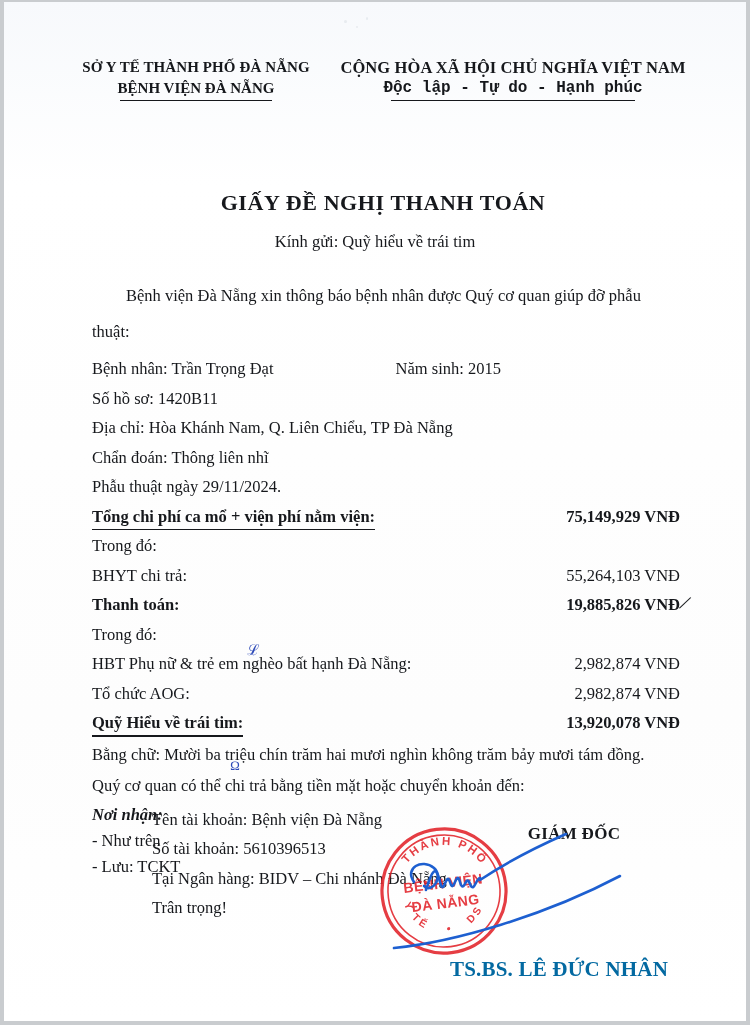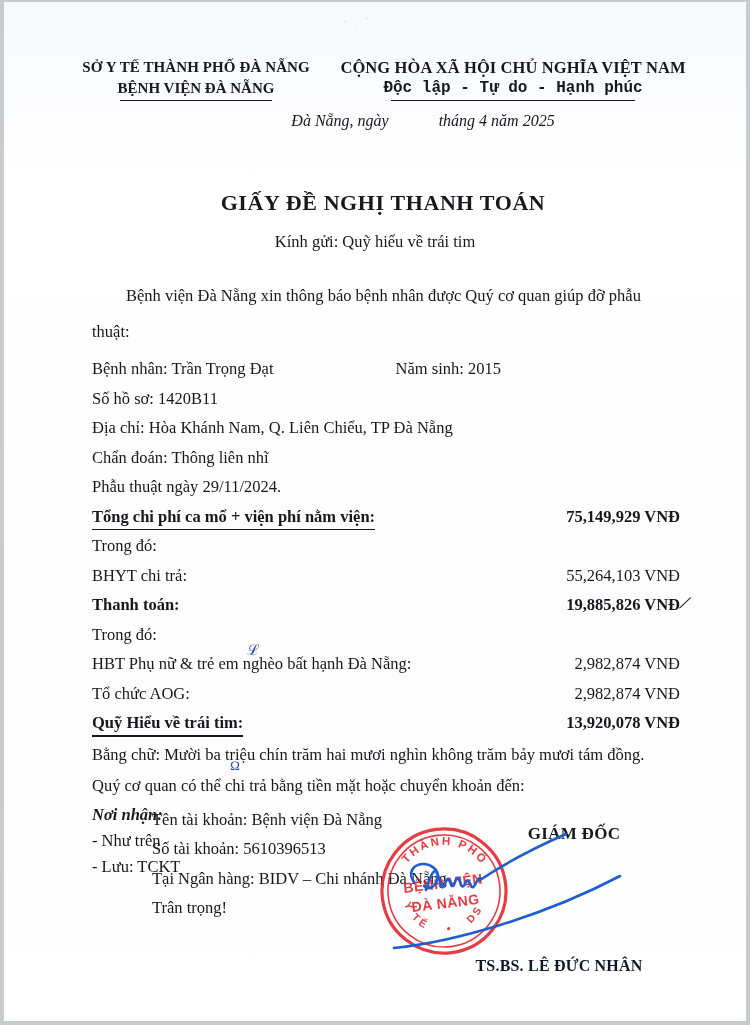--- a/index.html
+++ b/index.html
@@ -228,22 +228,22 @@
     font-size: 17px;
     font-weight: bold;
     letter-spacing: .3px;
   }
   .sign-name {
     position: absolute;
     left: 420px;
     top: 955px;
     width: 270px;
     text-align: center;
-    color: #0f172a;
-    font-size: 16px;
+    color: #0369a1;
+    font-size: 21px;
     font-weight: bold;
     letter-spacing: .2px;
   }
 
   
   .stamp {
     position: absolute;
     left: 374px;
     top: 823px;
     width: 132px;
@@ -292,25 +292,20 @@
       <div class="hdr-left">
         <div class="hdr-line1">SỞ Y TẾ THÀNH PHỐ ĐÀ NẴNG</div>
         <div class="hdr-line2">BỆNH VIỆN ĐÀ NẴNG</div>
       </div>
       <div class="hdr-right">
         <div class="hdr-line1">CỘNG HÒA XÃ HỘI CHỦ NGHĨA VIỆT NAM</div>
         <div class="hdr-line2">Độc lập - Tự do - Hạnh phúc</div>
       </div>
     </div>
 
-    <div class="date-line">
-      <span>Đà Nẵng, ngày</span>
-      <span class="date-gap"></span>
-      <span>tháng 4 năm 2025</span>
-    </div>
 
     <div class="doc-title">GIẤY ĐỀ NGHỊ THANH TOÁN</div>
     <div class="recipient">Kính gửi: Quỹ hiểu về trái tim</div>
 
     <div class="body-block">
 
       <div class="intro-para">Bệnh viện Đà Nẵng xin thông báo bệnh nhân được Quý cơ quan giúp đỡ phẫu thuật:</div>
 
       <div class="info-line">
         <span>Bệnh nhân: Trần Trọng Đạt</span><span class="yob">Năm sinh: 2015</span>

